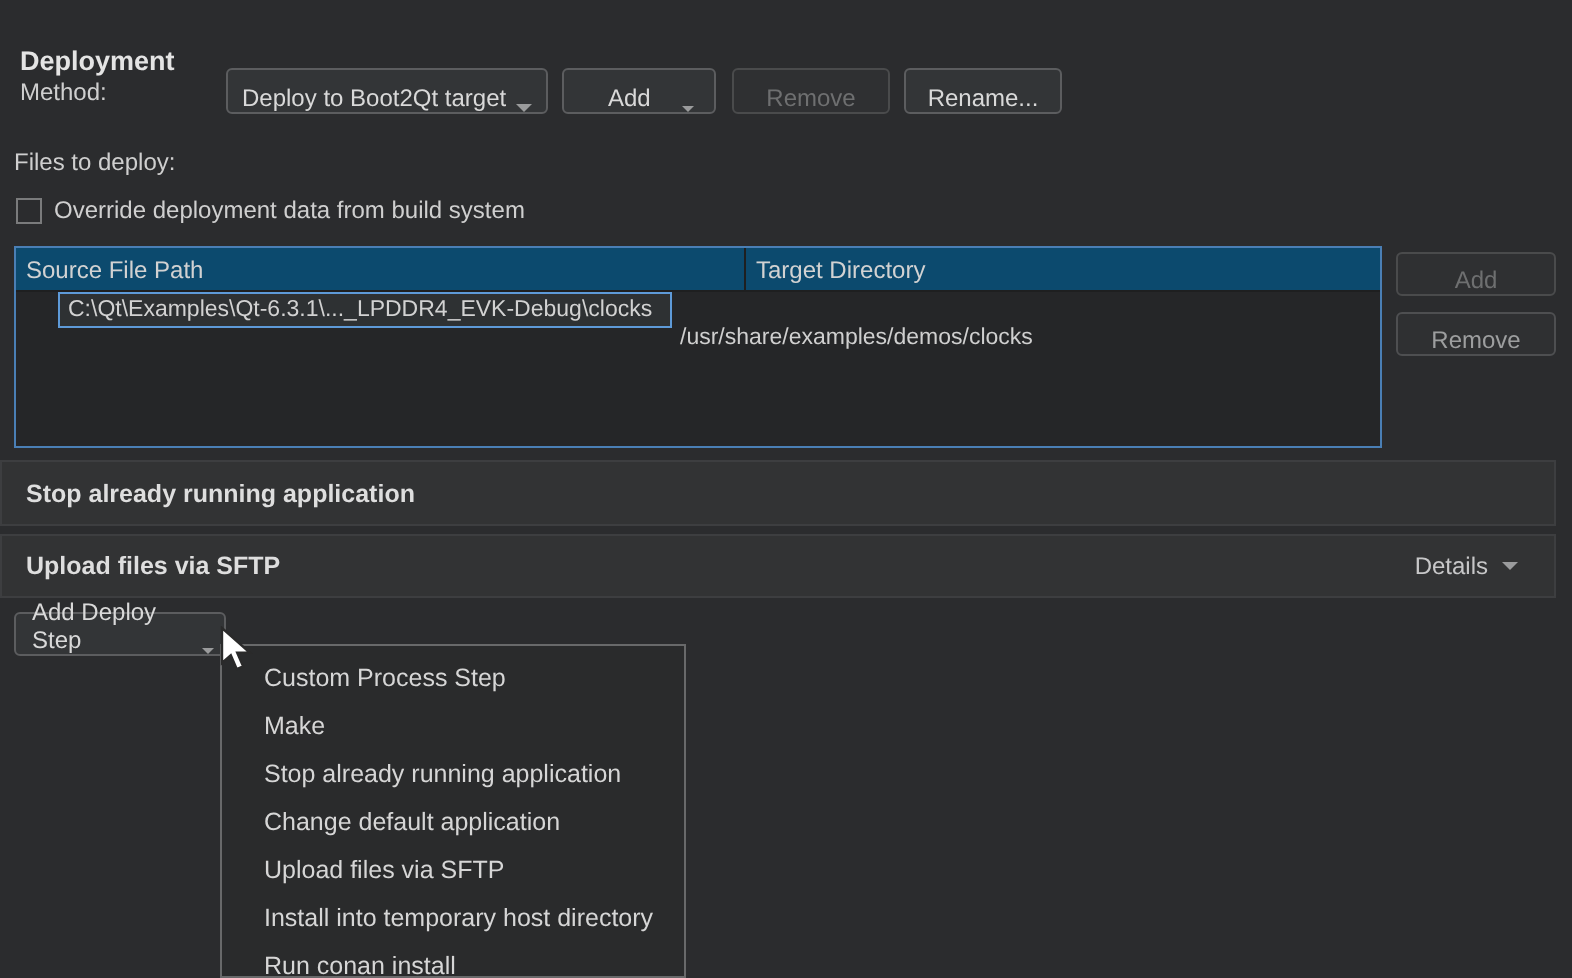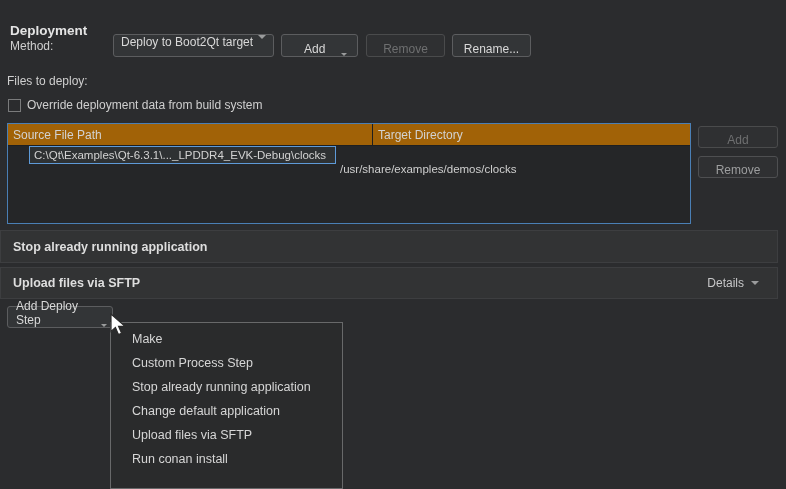--- a/index.html
+++ b/index.html
@@ -18,21 +18,21 @@
 
   .btn {
     display:flex; align-items:flex-end; justify-content:center;
     background:#333537; border:1px solid #5c5d5f; border-radius:3px;
     color:#d9d9d9; font-size:12px; cursor:default;
   }
   .btn.disabled { color:#6e6f70; border-color:#4a4b4c; background:#2f3032; }
   .btn.dim { color:#9d9e9f; border-color:#4e4f51; background:#2f3032; }
 
   .combo {
-    display:flex; align-items:flex-start; justify-content:space-between;
+    display:flex; align-items:flex-end; justify-content:space-between;
     background:#333537; border:1px solid #5c5d5f; border-radius:3px;
     padding:0 7px; color:#d9d9d9;
   }
 
   .chev {
     width:0; height:0; display:inline-block;
     border-left:4px solid transparent; border-right:4px solid transparent;
     border-top:4px solid #9a9b9c;
   }
   .chev.small { border-left-width:3px; border-right-width:3px; border-top-width:3px; }
@@ -40,21 +40,21 @@
   .checkbox {
     left:8px; top:99px; width:13px; height:13px;
     border:1px solid #7a7b7c; background:#2b2c2e;
   }
 
   .files-table {
     left:7px; top:123px; width:684px; height:101px;
     border:1px solid #4a7fb5; background:#252628;
   }
   .table-header {
-    display:flex; height:22px; background:#a16207;
+    display:flex; height:22px; background:#0c4a6e;
     border-bottom:1px solid #1e1f20; color:#d2d2d2;
   }
   .th { display:flex; align-items:center; padding-left:5px; }
   .th.col-source { width:328px; }
   .th.col-target { flex:1; border-left:1px solid #1e1f20;margin-left:36px; }
   .table-row { position:relative; height:18px; font-size:11.5px; }
   .cell-source {
     position:absolute; left:21px; top:0; width:307px; height:18px;
     display:flex; align-items:center; padding-left:4px;
     background:#2e3133; border:1px solid #5e9ad8; color:#d2d2d2;
@@ -145,23 +145,24 @@
   </span>
 </div>
 
 <div class="abs btn" style="left:7px; top:306px; width:106px; height:22px; justify-content:space-between; padding:0 5px 0 8px;">
   <span>Add Deploy Step</span>
   <span class="chev small"></span>
 </div>
 
 <div class="abs menu">
   <div style="height:4px;"></div>
+  <div class="menu-item">Custom Process Step</div>
   <div class="menu-item">Make</div>
-  <div class="menu-item">Custom Process Step</div>
   <div class="menu-item">Stop already running application</div>
   <div class="menu-item">Change default application</div>
   <div class="menu-item">Upload files via SFTP</div>
+  <div class="menu-item">Install into temporary host directory</div>
   <div class="menu-item">Run conan install</div>
 </div>
 
 <svg class="abs cursor" viewBox="0 0 22 24">
   <path d="M4 1 L4 18.5 L8.4 14.6 L11.4 21.6 L14.6 20.2 L11.6 13.4 L18 13.4 Z" fill="#ffffff" stroke="#2a2a2a" stroke-width="1.2"></path>
 </svg>
 
 </body></html>

